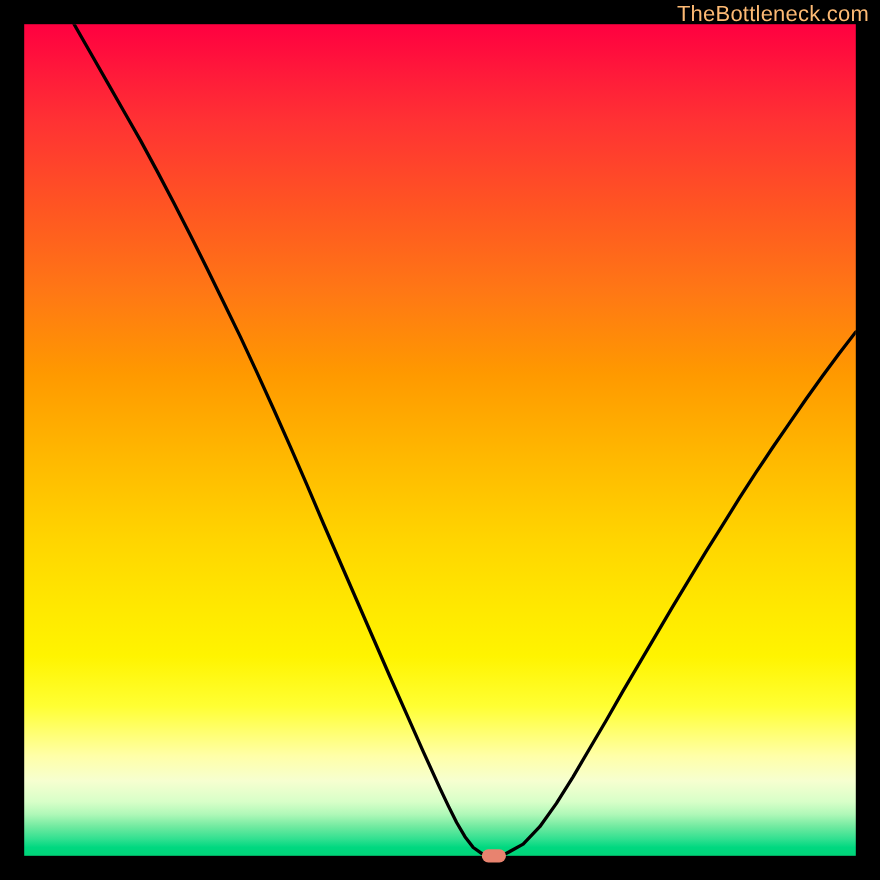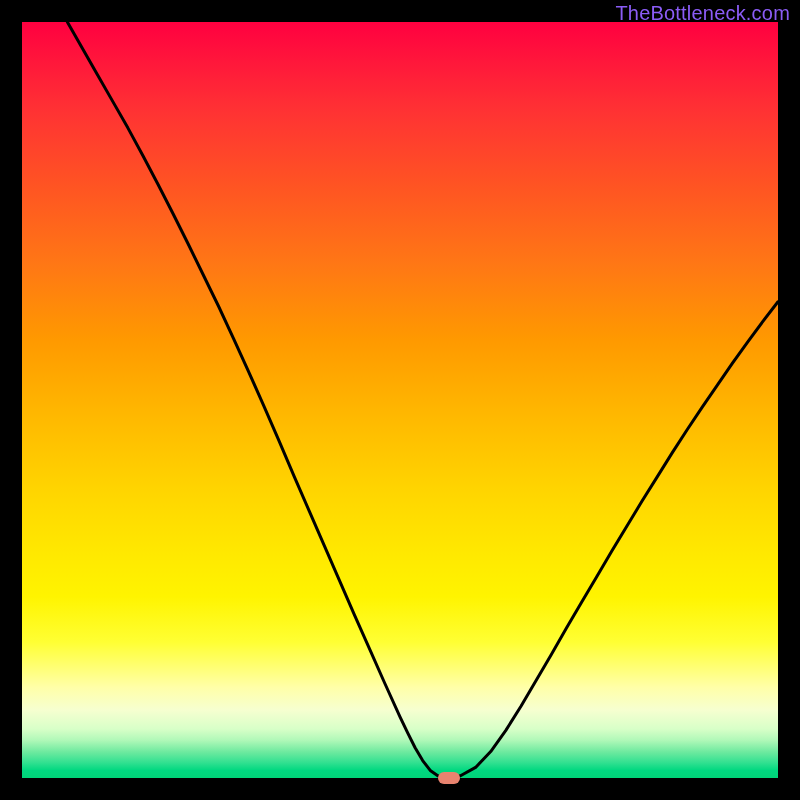--- a/index.html
+++ b/index.html
@@ -49,21 +49,21 @@
     position: absolute;
     left: 0;
     top: 0;
     width: 756px;
     height: 756px;
   }
   .attribution {
     position: absolute;
     top: 2px;
     right: 10px;
-    color: #8b5cf6;
+    color: #fdba74;
     font-size: 20px;
     letter-spacing: 0.2px;
     font-weight: 400;
   }
   .marker {
     position: absolute;
     width: 22px;
     height: 12px;
     background: #e8836f;
     border-radius: 6px;

